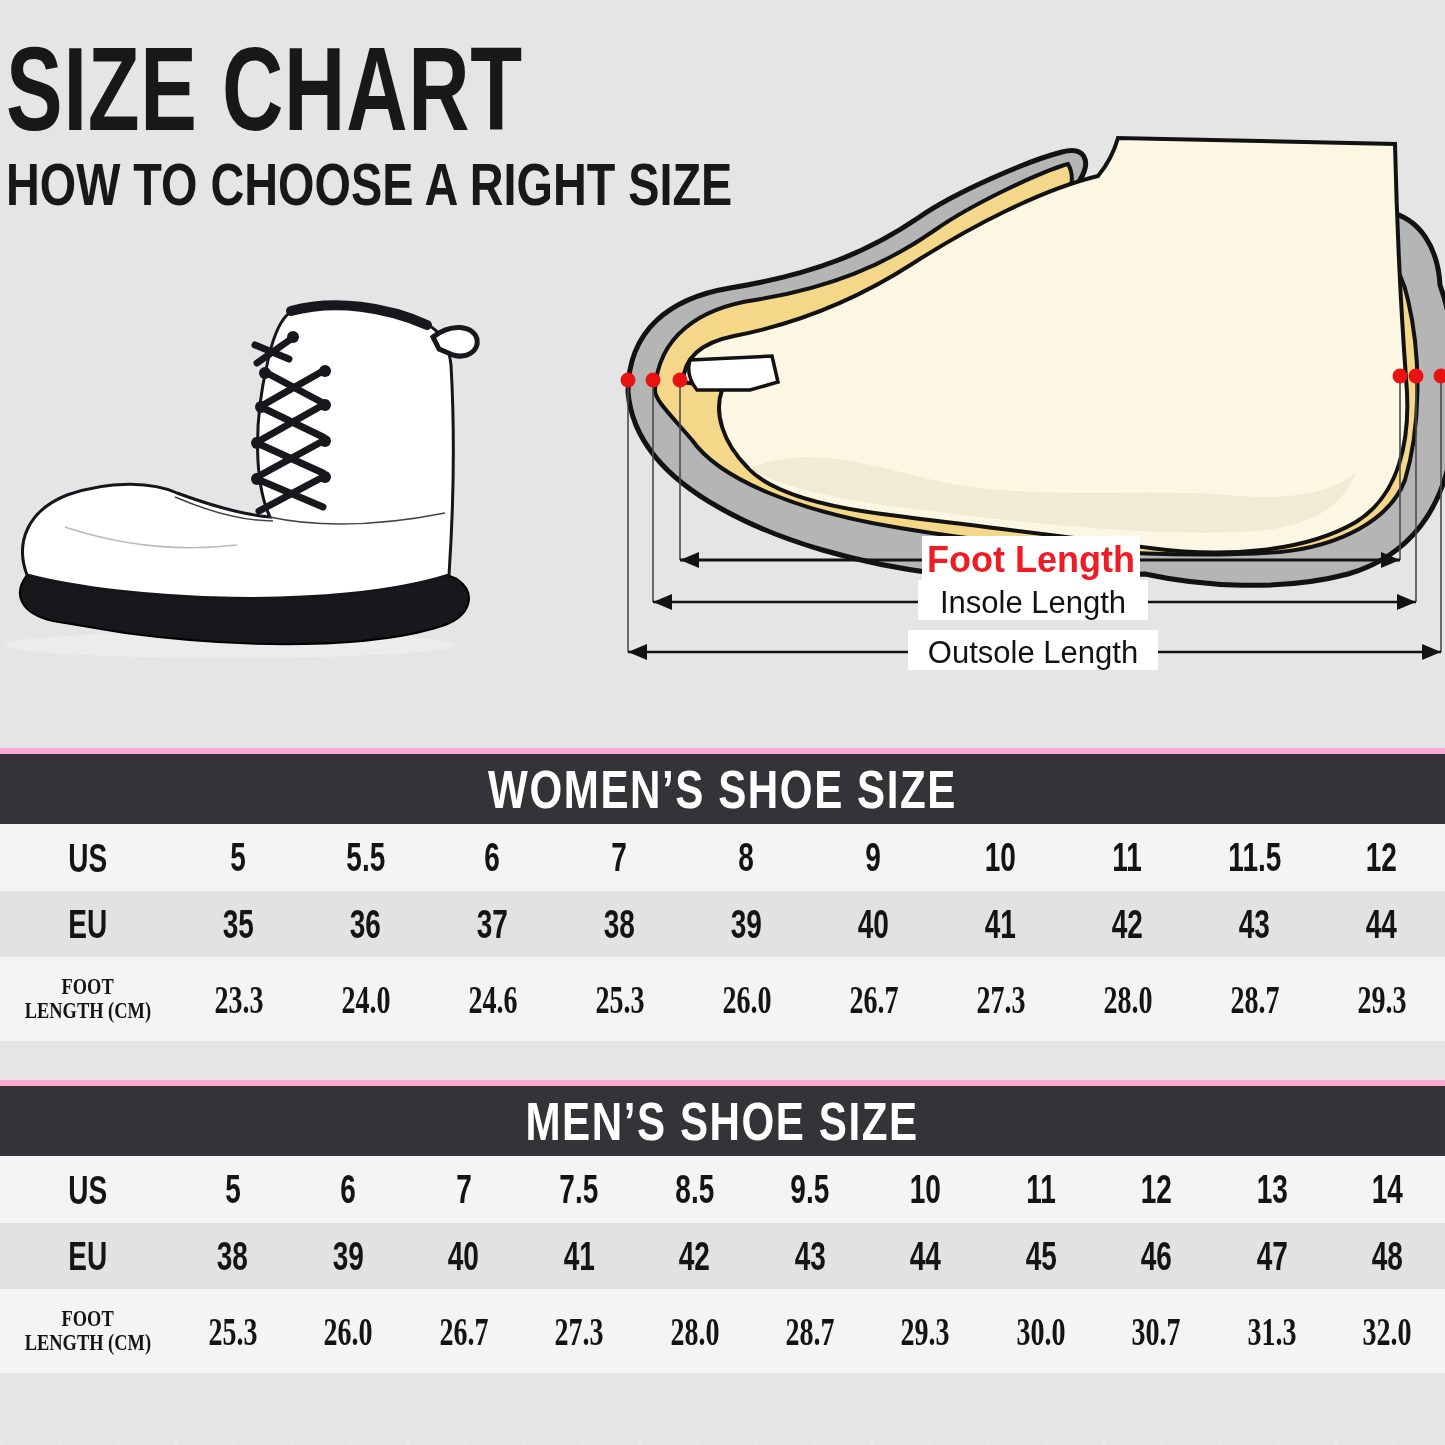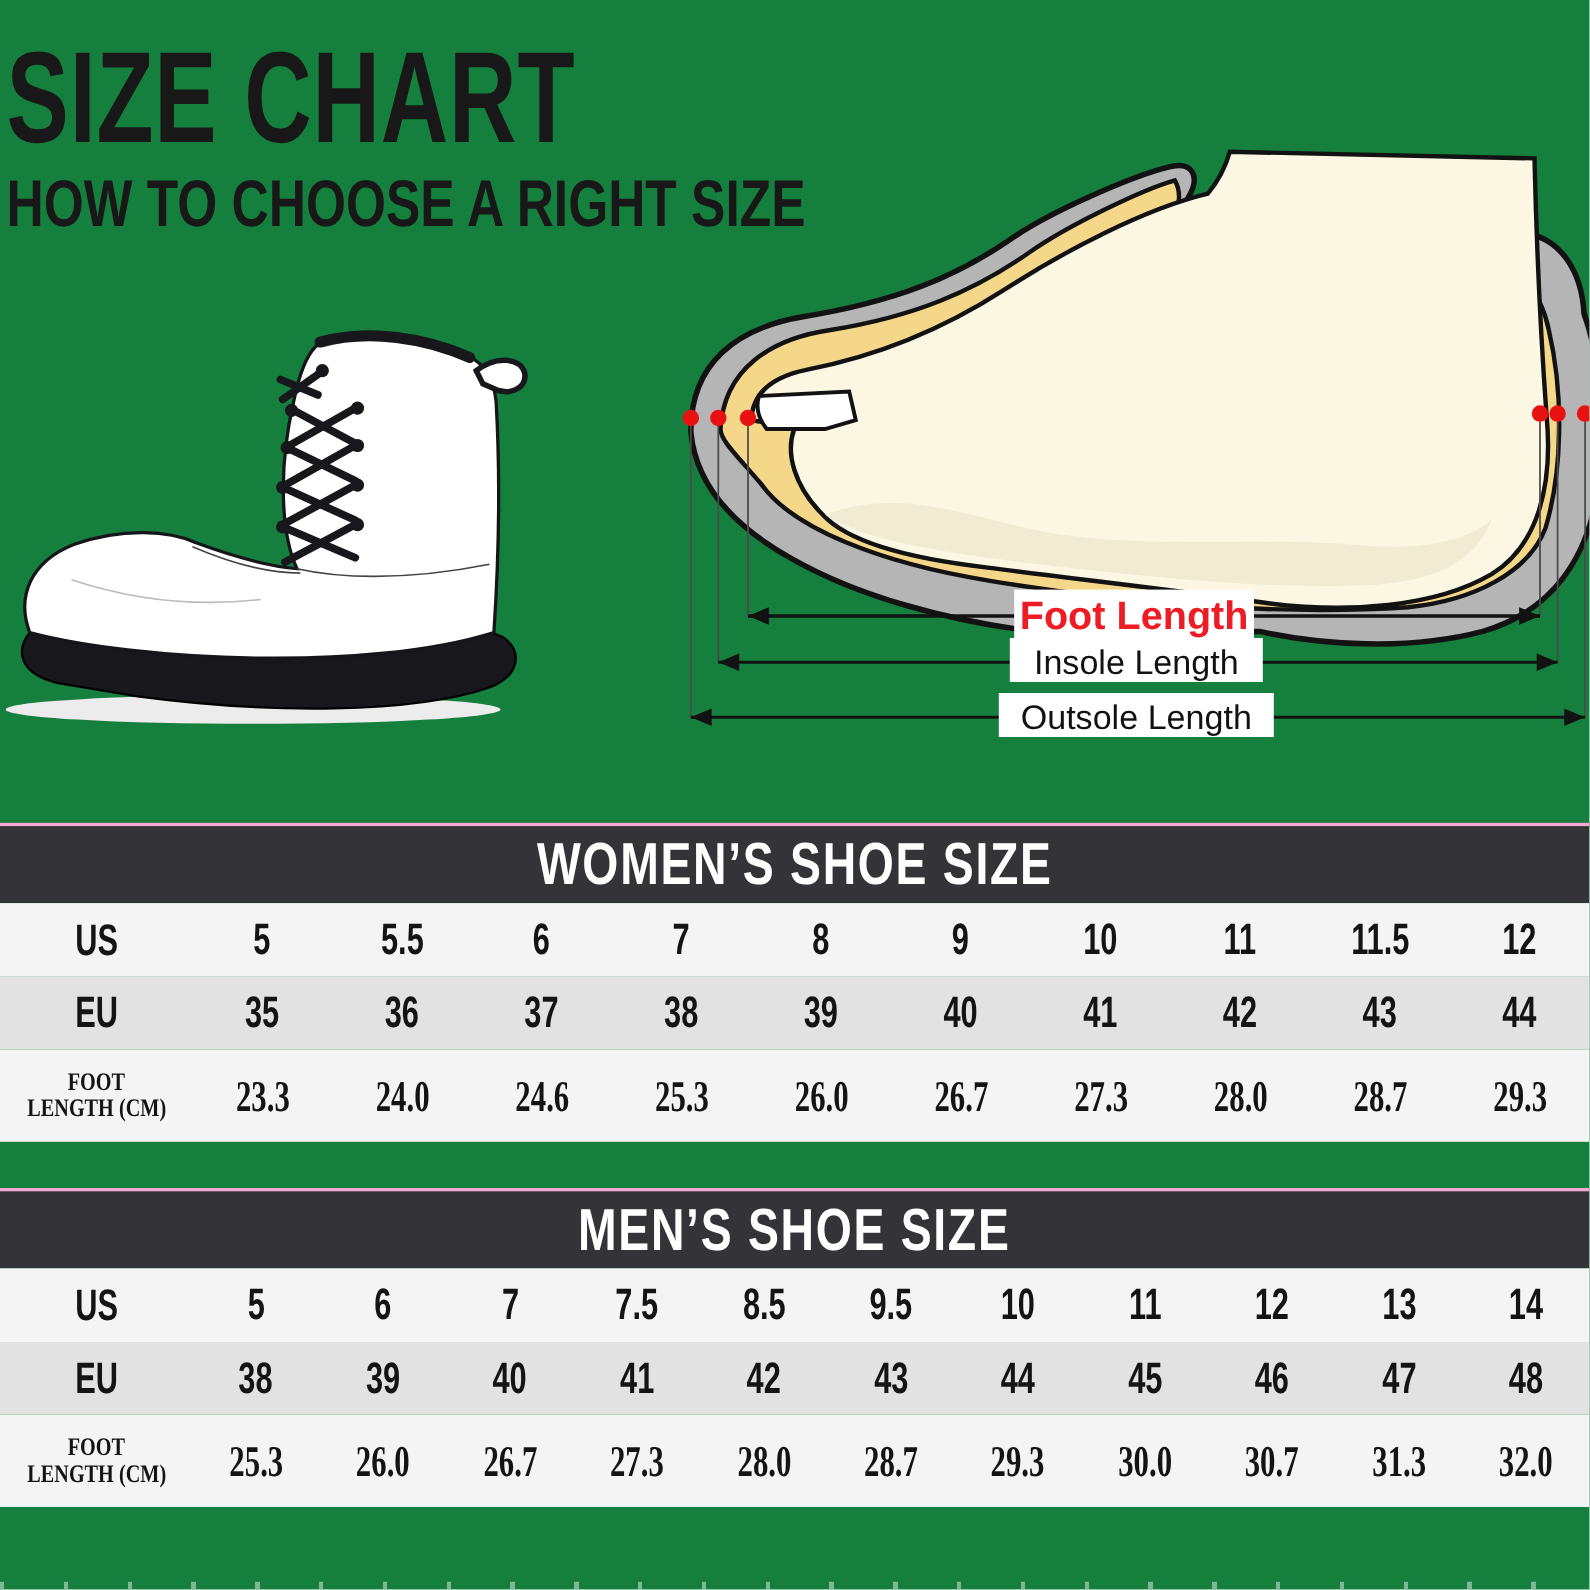--- a/index.html
+++ b/index.html
@@ -1,18 +1,18 @@
 <!DOCTYPE html>
 <html><head>
 <meta charset="utf-8">
 <style>
   html,body { margin:0; padding:0; background:#fff; }
   .page {
     position:relative; width:1445px; height:1445px; overflow:hidden;
-    background:#15803d; font-family:"Liberation Sans", sans-serif; color:#111;
+    background:#e5e5e5; font-family:"Liberation Sans", sans-serif; color:#111;
   }
   
   .cond { display:inline-block; transform:scaleX(0.72); transform-origin:center; white-space:nowrap; }
   .cond-left { display:inline-block; transform:scaleX(0.72); transform-origin:0 50%; white-space:nowrap; }
 
   
   .title-block { position:absolute; left:6px; top:30px; }
   .main-title { font-size:118px; font-weight:bold; line-height:1.0; letter-spacing:1px; color:#181818; }
   .sub-title  { font-size:60px;  font-weight:bold; margin-top:2px; letter-spacing:0px; color:#181818; }
 
@@ -22,21 +22,21 @@
   svg { display:block; }
   .measure-label { font-family:"Liberation Sans", sans-serif; }
 
   
   .size-table { position:absolute; left:0; width:1445px; }
   .size-table.women { top:748px; }
   .size-table.men   { top:1080px; }
   .table-header {
     height:70px; background:#343338; color:#fff;
     display:flex; align-items:center; justify-content:center;
-    border-top:3px solid #f9a8d4;
+    border-top:6px solid #f9a8d4;
   }
   .table-header .cond { font-size:54px; font-weight:bold; letter-spacing:2px; transform:scaleX(0.78); }
   .trow { display:grid; grid-template-columns:175px repeat(var(--cols,10),1fr); align-items:center; }
   .trow.light { background:#f4f4f4; height:67px; }
   .trow.mid   { background:#e2e2e2; height:66px; }
   .trow.foot  { background:#f4f4f4; height:84px;font-family:Liberation Serif, serif; }
   .cell { text-align:center; font-weight:bold; color:#141414; }
   .cell .cond { font-size:40px; transform:scaleX(0.7); }
   .cell.label { display:flex; flex-direction:column; align-items:center; justify-content:flex-start; line-height:1.05; }
   .trow.foot .cell.label .cond { font-size:23px; transform:scaleX(0.8); }

